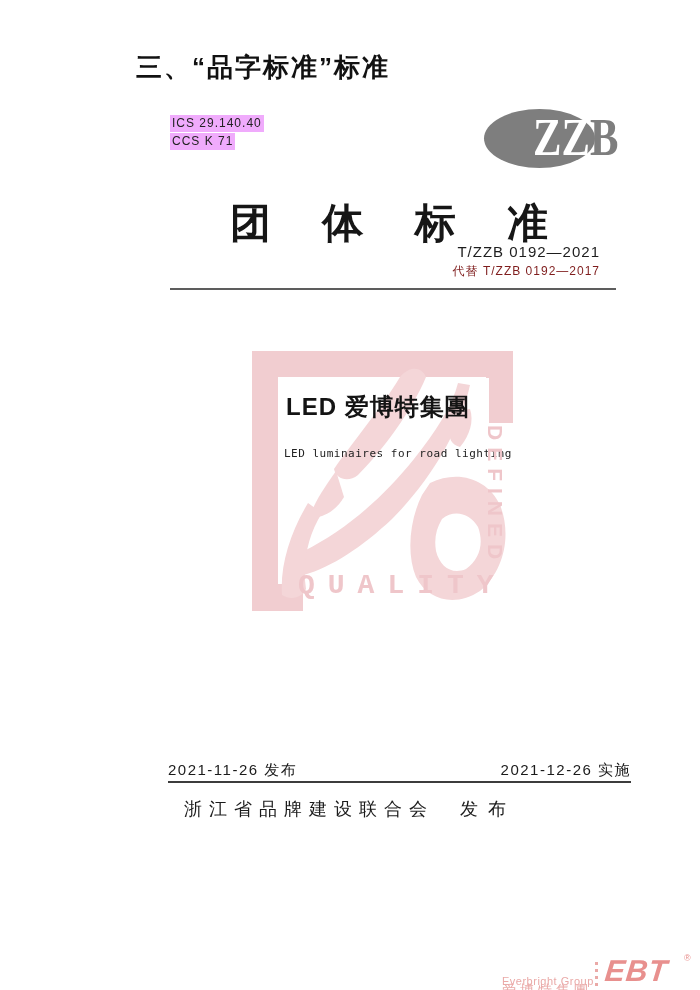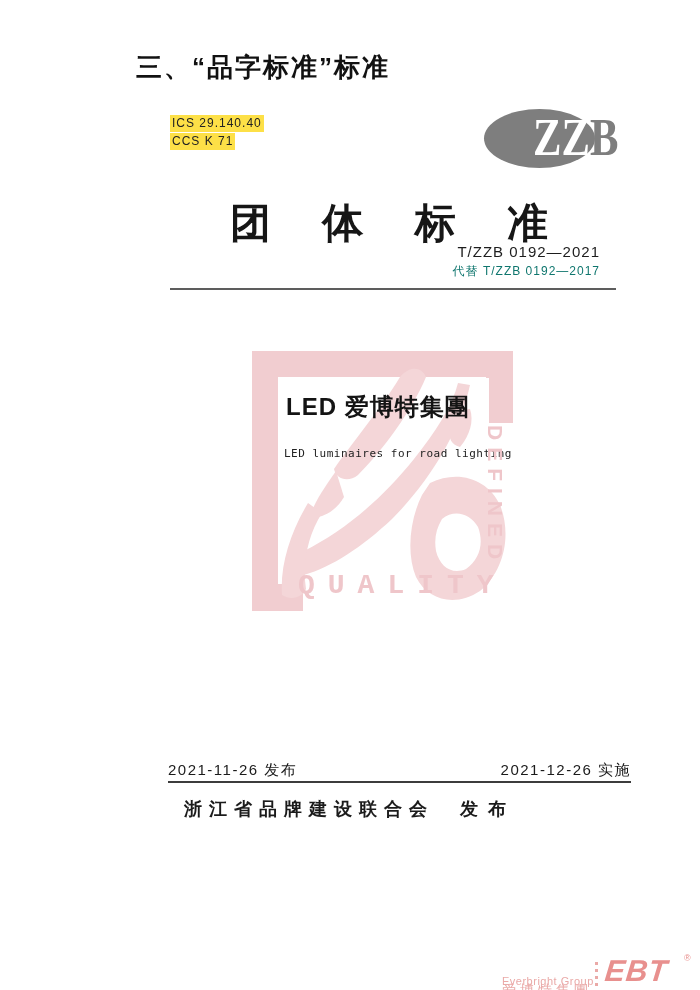--- a/index.html
+++ b/index.html
@@ -9,41 +9,41 @@
   }
   .abs{position:absolute;}
 
   
   .section-heading{
     left:104px;top:50px;font-size:26px;font-weight:bold;letter-spacing:2px;color:#111;margin-left:32px;
   }
 
   
   .meta-block{left:170px;top:115px;font-size:12px;line-height:17px;letter-spacing:1px;color:#222;}
-  .meta-block span{background:#fde047;padding:0 2px;display:inline-block;margin-bottom:1px;}
+  .meta-block span{background:#f0abfc;padding:0 2px;display:inline-block;margin-bottom:1px;}
 
   
   .zzb{left:484px;top:108px;width:132px;height:62px;}
   .zzb-ellipse{position:absolute;left:0;top:1px;width:111px;height:59px;border-radius:50%;background:#7e7e7e;}
   .zzb-text{
     position:absolute;left:49px;top:0;height:60px;line-height:60px;
     font-family:"Liberation Serif",serif;font-weight:bold;font-size:52px;
     transform:scaleX(0.82);transform-origin:left center;white-space:nowrap;
   }
   .zzb-text .zz{color:#ffffff;}
   .zzb-text .b{color:#7e7e7e;}
 
   
   .doc-type{left:230px;top:196px;width:318px;display:flex;justify-content:space-between;
     font-size:41px;font-weight:600;color:#161616;}
 
   
   .std-codes{right:100px;top:243px;text-align:right;color:#1d1d1d;}
   .std-code{font-size:15px;letter-spacing:1px;}
-  .std-replaces{font-size:12px;letter-spacing:1px;margin-top:3px;color:#0f766e;}
+  .std-replaces{font-size:12px;letter-spacing:1px;margin-top:3px;color:#7f1d1d;}
 
   .rule-top{left:170px;top:288px;width:446px;height:2px;background:#5d5d5d;}
 
   
   .watermark{left:252px;top:351px;width:261px;height:261px;}
   .wm-bar{position:absolute;background:#f1cdd0;}
   .wm-top{left:0;top:0;width:261px;height:26px;}
   .wm-left{left:0;top:0;width:26px;height:260px;}
   .wm-corner-right{left:234px;top:0;width:27px;height:72px;}
   .wm-bottom{left:0;top:233px;width:51px;height:27px;}
@@ -65,21 +65,21 @@
   .wm-quality{
     position:absolute;left:46px;top:219px;font-size:28px;font-weight:bold;
     letter-spacing:13px;color:#efc6ca;white-space:nowrap;font-family:Liberation Mono, monospace;
   }
 
   
   .dates-row{left:168px;top:761px;width:463px;display:flex;justify-content:space-between;
     font-size:15px;letter-spacing:1.5px;color:#1b1b1b;}
   .rule-bottom{left:168px;top:781px;width:463px;height:2px;background:#3c3c3c;}
   .publisher-row{left:0;top:797px;width:700px;display:flex;justify-content:center;
-    font-size:18px;font-weight:700;color:#1b1b1b;}
+    font-size:18px;font-weight:400;color:#1b1b1b;}
   .publisher-name{letter-spacing:7px;}
   .publish-word{letter-spacing:10px;margin-left:26px;}
 
   
   .brand-cn{left:502px;top:958px;font-size:14px;font-weight:500;letter-spacing:4px;color:#eaa9a7;margin-top:24px;}
   .brand-en{left:502px;top:975px;font-size:11px;letter-spacing:0.5px;color:#eaa9a7;}
   .brand-divider{left:595px;top:962px;width:3px;height:24px;display:flex;flex-direction:column;
     justify-content:space-between;align-items:center;}
   .brand-divider i{width:3px;height:3px;background:#eaa9a7;display:block;}
   .brand-abbr{

